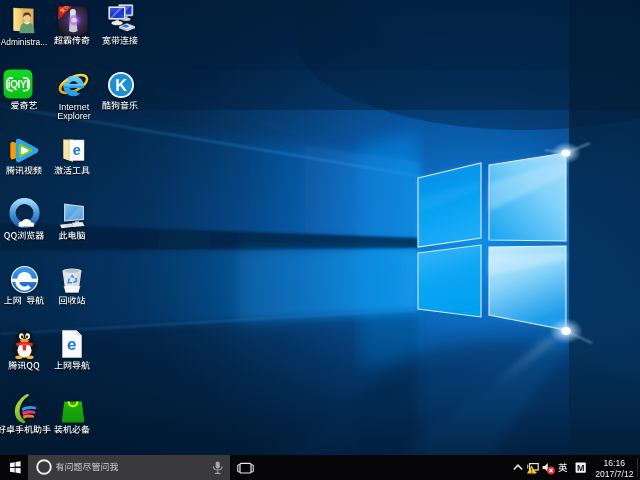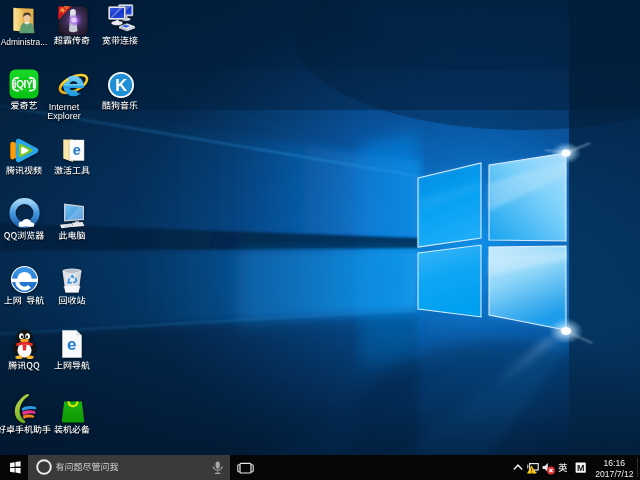--- a/index.html
+++ b/index.html
@@ -239,21 +239,21 @@
 <ellipse cx="12" cy="20.3" rx="5.5" ry="2" fill="#d4d8e0"></ellipse>
 <ellipse cx="12" cy="19.8" rx="5.5" ry="1.8" fill="#eceef2"></ellipse>
 </g>
 <g>
 <polygon points="14,23.5 22,20.5 30,23.5 22,26.5" fill="#eef0f4" stroke="#a8aeb8" stroke-width="0.5"></polygon>
 <polygon points="14,23.5 22,26.5 22,28.2 14,25.2" fill="#c6ccd6"></polygon>
 <polygon points="30,23.5 22,26.5 22,28.2 30,25.2" fill="#d8dce4"></polygon>
 <polygon points="16.5,23.3 21,21.6 25,23.2 21.5,24.8" fill="#3a6ae0"></polygon>
 </g>
 </svg></div>
-<div style="position:absolute;left:9.0px;top:69.0px;width:30px;height:30px;filter:drop-shadow(0 1.5px 1.5px rgba(0,0,0,0.45))"><svg width="30" height="30" viewBox="0 0 30 30">
+<div style="position:absolute;left:3px;top:69.0px;width:30px;height:30px;filter:drop-shadow(0 1.5px 1.5px rgba(0,0,0,0.45))"><svg width="30" height="30" viewBox="0 0 30 30">
 <defs>
         <linearGradient id="iqg" x1="0" y1="0" x2="0" y2="1">
           <stop offset="0" stop-color="#16d726"></stop>
           <stop offset="1" stop-color="#07c115"></stop>
         </linearGradient>
       </defs>
 <rect x="0.5" y="0.5" width="29" height="29" rx="6" fill="url(#iqg)"></rect>
 <rect x="3.8" y="8.8" width="22.4" height="12.8" rx="4.2" fill="none" stroke="#ffffff" stroke-width="1.7"></rect>
 <rect x="10" y="7.5" width="10" height="3.2" fill="url(#iqg)"></rect>
 <rect x="10" y="19.7" width="10" height="3.2" fill="url(#iqg)"></rect>
@@ -430,21 +430,21 @@
     </g>
   </svg>
 <svg style="position:absolute;left:-8.0px;top:101px" width="64" height="14" viewBox="0 0 64 14">
     <g transform="translate(19.00,9.04)">
       <path d="M3.1 -4.5C3.1 -4.2 3.1 -4.0 3.0 -3.8L1.4 -3.8V-3.1H2.8C2.4 -1.7 1.6 -0.6 0.3 0.0C0.5 0.2 0.8 0.5 0.9 0.7C1.8 0.1 2.5 -0.6 3.1 -1.6C3.4 -1.2 3.8 -0.8 4.3 -0.5C3.7 -0.3 3.0 -0.2 2.3 -0.0C2.4 0.1 2.6 0.5 2.7 0.7C3.5 0.5 4.4 0.3 5.1 -0.1C5.9 0.3 6.9 0.5 8.0 0.7C8.1 0.4 8.3 0.1 8.4 -0.1C7.5 -0.2 6.7 -0.3 5.9 -0.6C6.5 -1.0 7.0 -1.5 7.4 -2.2L6.9 -2.5L6.8 -2.5H3.4C3.5 -2.7 3.6 -2.9 3.6 -3.1H7.6V-3.8H8.3V-5.4H6.7C6.9 -5.7 7.1 -6.0 7.3 -6.4L6.5 -6.6C6.4 -6.2 6.1 -5.7 5.9 -5.4H5.0C4.9 -5.7 4.8 -6.1 4.6 -6.5L4.0 -6.2C4.1 -6.0 4.2 -5.7 4.3 -5.4H3.0C2.9 -5.7 2.7 -6.1 2.6 -6.4C4.4 -6.4 6.4 -6.6 7.8 -6.8L7.6 -7.5C5.9 -7.2 3.2 -7.1 0.9 -7.0C1.0 -6.8 1.1 -6.6 1.1 -6.3L2.5 -6.4L1.9 -6.1C2.0 -5.9 2.2 -5.6 2.2 -5.4H0.7V-3.8H1.4L1.4 -4.7H7.6V-3.8H3.8L3.9 -4.4ZM3.8 -1.8H6.2C5.9 -1.4 5.5 -1.1 5.1 -0.9C4.6 -1.1 4.2 -1.4 3.8 -1.8Z M9.4 -4.1V-3.3H15.5V-0.2C15.5 -0.1 15.5 -0.0 15.3 -0.0C15.1 -0.0 14.5 -0.0 13.8 -0.0C14.0 0.2 14.1 0.5 14.2 0.8C15.0 0.8 15.5 0.7 15.9 0.6C16.3 0.5 16.4 0.3 16.4 -0.2V-3.3H17.6V-4.1ZM13.1 -7.6C13.1 -7.3 13.1 -7.0 13.0 -6.8H9.9V-6.0H12.8C12.4 -5.3 11.5 -4.9 9.8 -4.7C9.9 -4.6 10.1 -4.3 10.2 -4.1C11.8 -4.3 12.8 -4.7 13.3 -5.3C14.4 -5.0 15.6 -4.4 16.4 -4.1L17.0 -4.7C16.2 -5.0 14.8 -5.6 13.7 -6.0L13.7 -6.0H17.1V-6.8H13.9C13.9 -7.0 14.0 -7.3 14.0 -7.6ZM11.1 -2.0H13.3V-0.9H11.1ZM10.3 -2.7V0.3H11.1V-0.3H14.1V-2.7Z M19.4 -4.5V-3.7H23.1C19.7 -1.7 19.5 -1.2 19.5 -0.6C19.5 0.1 20.1 0.5 21.3 0.5H24.9C26.0 0.5 26.3 0.2 26.5 -1.4C26.2 -1.4 25.9 -1.5 25.7 -1.6C25.6 -0.5 25.5 -0.3 25.0 -0.3H21.2C20.7 -0.3 20.4 -0.4 20.4 -0.7C20.4 -1.0 20.7 -1.5 25.2 -4.0C25.3 -4.0 25.3 -4.0 25.4 -4.1L24.8 -4.5L24.6 -4.5ZM23.6 -7.6V-6.7H21.4V-7.6H20.5V-6.7H18.5V-5.8H20.5V-5.1H21.4V-5.8H23.6V-5.1H24.5V-5.8H26.4V-6.7H24.5V-7.6Z" fill="#000" fill-opacity="0.8"></path>
     </g>
     <g transform="translate(18.50,7.74)">
       <path d="M3.1 -4.5C3.1 -4.2 3.1 -4.0 3.0 -3.8L1.4 -3.8V-3.1H2.8C2.4 -1.7 1.6 -0.6 0.3 0.0C0.5 0.2 0.8 0.5 0.9 0.7C1.8 0.1 2.5 -0.6 3.1 -1.6C3.4 -1.2 3.8 -0.8 4.3 -0.5C3.7 -0.3 3.0 -0.2 2.3 -0.0C2.4 0.1 2.6 0.5 2.7 0.7C3.5 0.5 4.4 0.3 5.1 -0.1C5.9 0.3 6.9 0.5 8.0 0.7C8.1 0.4 8.3 0.1 8.4 -0.1C7.5 -0.2 6.7 -0.3 5.9 -0.6C6.5 -1.0 7.0 -1.5 7.4 -2.2L6.9 -2.5L6.8 -2.5H3.4C3.5 -2.7 3.6 -2.9 3.6 -3.1H7.6V-3.8H8.3V-5.4H6.7C6.9 -5.7 7.1 -6.0 7.3 -6.4L6.5 -6.6C6.4 -6.2 6.1 -5.7 5.9 -5.4H5.0C4.9 -5.7 4.8 -6.1 4.6 -6.5L4.0 -6.2C4.1 -6.0 4.2 -5.7 4.3 -5.4H3.0C2.9 -5.7 2.7 -6.1 2.6 -6.4C4.4 -6.4 6.4 -6.6 7.8 -6.8L7.6 -7.5C5.9 -7.2 3.2 -7.1 0.9 -7.0C1.0 -6.8 1.1 -6.6 1.1 -6.3L2.5 -6.4L1.9 -6.1C2.0 -5.9 2.2 -5.6 2.2 -5.4H0.7V-3.8H1.4L1.4 -4.7H7.6V-3.8H3.8L3.9 -4.4ZM3.8 -1.8H6.2C5.9 -1.4 5.5 -1.1 5.1 -0.9C4.6 -1.1 4.2 -1.4 3.8 -1.8Z M9.4 -4.1V-3.3H15.5V-0.2C15.5 -0.1 15.5 -0.0 15.3 -0.0C15.1 -0.0 14.5 -0.0 13.8 -0.0C14.0 0.2 14.1 0.5 14.2 0.8C15.0 0.8 15.5 0.7 15.9 0.6C16.3 0.5 16.4 0.3 16.4 -0.2V-3.3H17.6V-4.1ZM13.1 -7.6C13.1 -7.3 13.1 -7.0 13.0 -6.8H9.9V-6.0H12.8C12.4 -5.3 11.5 -4.9 9.8 -4.7C9.9 -4.6 10.1 -4.3 10.2 -4.1C11.8 -4.3 12.8 -4.7 13.3 -5.3C14.4 -5.0 15.6 -4.4 16.4 -4.1L17.0 -4.7C16.2 -5.0 14.8 -5.6 13.7 -6.0L13.7 -6.0H17.1V-6.8H13.9C13.9 -7.0 14.0 -7.3 14.0 -7.6ZM11.1 -2.0H13.3V-0.9H11.1ZM10.3 -2.7V0.3H11.1V-0.3H14.1V-2.7Z M19.4 -4.5V-3.7H23.1C19.7 -1.7 19.5 -1.2 19.5 -0.6C19.5 0.1 20.1 0.5 21.3 0.5H24.9C26.0 0.5 26.3 0.2 26.5 -1.4C26.2 -1.4 25.9 -1.5 25.7 -1.6C25.6 -0.5 25.5 -0.3 25.0 -0.3H21.2C20.7 -0.3 20.4 -0.4 20.4 -0.7C20.4 -1.0 20.7 -1.5 25.2 -4.0C25.3 -4.0 25.3 -4.0 25.4 -4.1L24.8 -4.5L24.6 -4.5ZM23.6 -7.6V-6.7H21.4V-7.6H20.5V-6.7H18.5V-5.8H20.5V-5.1H21.4V-5.8H23.6V-5.1H24.5V-5.8H26.4V-6.7H24.5V-7.6Z" fill="#ffffff"></path>
     </g>
   </svg>
-<div class="lbl" style="left:34px;top:103px">Internet<br>Explorer</div>
+<div class="lbl" style="left:44px;top:103px">Internet<br>Explorer</div>
 <svg style="position:absolute;left:88.0px;top:101px" width="64" height="14" viewBox="0 0 64 14">
     <g transform="translate(14.50,9.04)">
       <path d="M5.0 -7.3C4.9 -6.4 4.6 -5.4 4.3 -4.8C4.5 -4.7 4.8 -4.5 5.0 -4.4C5.1 -4.7 5.3 -5.0 5.4 -5.5H6.3V-4.2H4.4V-3.4H8.7V-4.2H7.1V-5.5H8.5V-6.2H7.1V-7.6H6.3V-6.2H5.6C5.7 -6.5 5.7 -6.8 5.8 -7.2ZM4.7 -2.7V0.7H5.5V0.3H7.6V0.7H8.4V-2.7ZM5.5 -0.5V-2.0H7.6V-0.5ZM1.2 -1.4H3.4V-0.6H1.2ZM1.2 -2.0V-2.7C1.3 -2.6 1.4 -2.5 1.5 -2.4C2.0 -2.9 2.1 -3.6 2.1 -4.2V-4.9H2.5V-3.3C2.5 -2.8 2.6 -2.7 3.0 -2.7C3.1 -2.7 3.3 -2.7 3.4 -2.7V-2.0ZM0.4 -7.3V-6.5H1.4V-5.6H0.5V0.7H1.2V0.1H3.4V0.7H4.1V-5.6H3.3V-6.5H4.2V-7.3ZM2.1 -5.6V-6.5H2.6V-5.6ZM1.2 -2.8V-4.9H1.7V-4.2C1.7 -3.7 1.6 -3.2 1.2 -2.8ZM3.0 -4.9H3.4V-3.2H3.3C3.3 -3.2 3.1 -3.2 3.1 -3.2C3.0 -3.2 3.0 -3.2 3.0 -3.3Z M13.5 -7.6C13.2 -6.4 12.6 -5.2 11.9 -4.5C12.1 -4.4 12.4 -4.1 12.6 -4.0C12.7 -4.1 12.8 -4.2 12.9 -4.4V-0.8H13.7V-1.4H15.6V-4.5H13.0C13.2 -4.8 13.4 -5.1 13.6 -5.5H16.6C16.5 -1.9 16.3 -0.5 16.1 -0.2C16.0 -0.1 15.9 -0.1 15.8 -0.1C15.6 -0.1 15.1 -0.1 14.6 -0.1C14.8 0.1 14.9 0.5 14.9 0.7C15.4 0.7 15.8 0.8 16.1 0.7C16.4 0.7 16.6 0.6 16.9 0.3C17.2 -0.2 17.3 -1.6 17.4 -5.8C17.4 -6.0 17.4 -6.3 17.4 -6.3H13.9C14.1 -6.6 14.2 -7.0 14.3 -7.4ZM13.7 -3.8H14.9V-2.2H13.7ZM11.6 -7.5C11.4 -7.2 11.2 -6.9 11.0 -6.5C10.7 -6.9 10.4 -7.2 10.0 -7.6L9.4 -7.1C9.8 -6.7 10.2 -6.3 10.4 -5.9C10.1 -5.5 9.7 -5.2 9.3 -4.9C9.4 -4.7 9.7 -4.5 9.9 -4.3C10.2 -4.6 10.5 -4.8 10.8 -5.2C11.0 -4.8 11.0 -4.5 11.1 -4.1C10.7 -3.3 9.9 -2.5 9.3 -2.0C9.5 -1.9 9.8 -1.6 9.9 -1.4C10.3 -1.7 10.8 -2.3 11.2 -2.8V-2.7C11.2 -1.5 11.1 -0.5 10.9 -0.2C10.8 -0.1 10.7 -0.1 10.6 -0.1C10.4 -0.1 10.0 -0.1 9.5 -0.1C9.7 0.2 9.8 0.5 9.8 0.8C10.2 0.8 10.6 0.8 11.0 0.7C11.2 0.6 11.4 0.5 11.5 0.4C11.9 -0.2 12.0 -1.4 12.0 -2.7C12.0 -3.8 11.9 -4.8 11.4 -5.8C11.8 -6.2 12.1 -6.7 12.4 -7.1Z M21.8 -7.5C22.0 -7.3 22.1 -7.1 22.1 -6.8H19.0V-6.1H24.0C23.9 -5.7 23.7 -5.1 23.5 -4.7H21.4L21.5 -4.8C21.5 -5.1 21.2 -5.7 21.0 -6.0L20.2 -5.9C20.3 -5.5 20.5 -5.1 20.6 -4.7H18.5V-4.0H26.5V-4.7H24.4C24.6 -5.1 24.8 -5.5 25.0 -5.9L24.1 -6.1H26.1V-6.8H23.1C23.0 -7.1 22.9 -7.4 22.7 -7.7ZM20.5 -1.1H24.6V-0.3H20.5ZM20.5 -1.8V-2.6H24.6V-1.8ZM19.7 -3.3V0.8H20.5V0.4H24.6V0.8H25.4V-3.3Z M29.1 -2.5C28.6 -1.7 27.9 -0.9 27.3 -0.3C27.5 -0.2 27.9 0.1 28.0 0.2C28.6 -0.4 29.4 -1.4 29.9 -2.2ZM33.2 -2.2C33.8 -1.5 34.5 -0.4 34.9 0.2L35.7 -0.2C35.3 -0.8 34.5 -1.8 33.9 -2.5ZM28.2 -3.1C28.2 -3.1 28.7 -3.2 29.2 -3.2H31.2V-0.3C31.2 -0.2 31.2 -0.1 31.0 -0.1C30.9 -0.1 30.3 -0.1 29.8 -0.1C29.9 0.1 30.1 0.5 30.1 0.7C30.9 0.7 31.4 0.7 31.7 0.6C32.0 0.4 32.1 0.2 32.1 -0.3V-3.2H35.3L35.3 -4.0H32.1V-5.8H31.2V-4.0H28.9C29.1 -4.7 29.2 -5.5 29.3 -6.2C31.2 -6.2 33.4 -6.4 34.9 -6.8L34.5 -7.5C33.0 -7.2 30.6 -7.0 28.5 -7.0C28.5 -5.9 28.2 -4.7 28.2 -4.4C28.1 -4.1 28.0 -3.9 27.9 -3.9C28.0 -3.6 28.1 -3.2 28.2 -3.1Z" fill="#000" fill-opacity="0.8"></path>
     </g>
     <g transform="translate(14.00,7.74)">
       <path d="M5.0 -7.3C4.9 -6.4 4.6 -5.4 4.3 -4.8C4.5 -4.7 4.8 -4.5 5.0 -4.4C5.1 -4.7 5.3 -5.0 5.4 -5.5H6.3V-4.2H4.4V-3.4H8.7V-4.2H7.1V-5.5H8.5V-6.2H7.1V-7.6H6.3V-6.2H5.6C5.7 -6.5 5.7 -6.8 5.8 -7.2ZM4.7 -2.7V0.7H5.5V0.3H7.6V0.7H8.4V-2.7ZM5.5 -0.5V-2.0H7.6V-0.5ZM1.2 -1.4H3.4V-0.6H1.2ZM1.2 -2.0V-2.7C1.3 -2.6 1.4 -2.5 1.5 -2.4C2.0 -2.9 2.1 -3.6 2.1 -4.2V-4.9H2.5V-3.3C2.5 -2.8 2.6 -2.7 3.0 -2.7C3.1 -2.7 3.3 -2.7 3.4 -2.7V-2.0ZM0.4 -7.3V-6.5H1.4V-5.6H0.5V0.7H1.2V0.1H3.4V0.7H4.1V-5.6H3.3V-6.5H4.2V-7.3ZM2.1 -5.6V-6.5H2.6V-5.6ZM1.2 -2.8V-4.9H1.7V-4.2C1.7 -3.7 1.6 -3.2 1.2 -2.8ZM3.0 -4.9H3.4V-3.2H3.3C3.3 -3.2 3.1 -3.2 3.1 -3.2C3.0 -3.2 3.0 -3.2 3.0 -3.3Z M13.5 -7.6C13.2 -6.4 12.6 -5.2 11.9 -4.5C12.1 -4.4 12.4 -4.1 12.6 -4.0C12.7 -4.1 12.8 -4.2 12.9 -4.4V-0.8H13.7V-1.4H15.6V-4.5H13.0C13.2 -4.8 13.4 -5.1 13.6 -5.5H16.6C16.5 -1.9 16.3 -0.5 16.1 -0.2C16.0 -0.1 15.9 -0.1 15.8 -0.1C15.6 -0.1 15.1 -0.1 14.6 -0.1C14.8 0.1 14.9 0.5 14.9 0.7C15.4 0.7 15.8 0.8 16.1 0.7C16.4 0.7 16.6 0.6 16.9 0.3C17.2 -0.2 17.3 -1.6 17.4 -5.8C17.4 -6.0 17.4 -6.3 17.4 -6.3H13.9C14.1 -6.6 14.2 -7.0 14.3 -7.4ZM13.7 -3.8H14.9V-2.2H13.7ZM11.6 -7.5C11.4 -7.2 11.2 -6.9 11.0 -6.5C10.7 -6.9 10.4 -7.2 10.0 -7.6L9.4 -7.1C9.8 -6.7 10.2 -6.3 10.4 -5.9C10.1 -5.5 9.7 -5.2 9.3 -4.9C9.4 -4.7 9.7 -4.5 9.9 -4.3C10.2 -4.6 10.5 -4.8 10.8 -5.2C11.0 -4.8 11.0 -4.5 11.1 -4.1C10.7 -3.3 9.9 -2.5 9.3 -2.0C9.5 -1.9 9.8 -1.6 9.9 -1.4C10.3 -1.7 10.8 -2.3 11.2 -2.8V-2.7C11.2 -1.5 11.1 -0.5 10.9 -0.2C10.8 -0.1 10.7 -0.1 10.6 -0.1C10.4 -0.1 10.0 -0.1 9.5 -0.1C9.7 0.2 9.8 0.5 9.8 0.8C10.2 0.8 10.6 0.8 11.0 0.7C11.2 0.6 11.4 0.5 11.5 0.4C11.9 -0.2 12.0 -1.4 12.0 -2.7C12.0 -3.8 11.9 -4.8 11.4 -5.8C11.8 -6.2 12.1 -6.7 12.4 -7.1Z M21.8 -7.5C22.0 -7.3 22.1 -7.1 22.1 -6.8H19.0V-6.1H24.0C23.9 -5.7 23.7 -5.1 23.5 -4.7H21.4L21.5 -4.8C21.5 -5.1 21.2 -5.7 21.0 -6.0L20.2 -5.9C20.3 -5.5 20.5 -5.1 20.6 -4.7H18.5V-4.0H26.5V-4.7H24.4C24.6 -5.1 24.8 -5.5 25.0 -5.9L24.1 -6.1H26.1V-6.8H23.1C23.0 -7.1 22.9 -7.4 22.7 -7.7ZM20.5 -1.1H24.6V-0.3H20.5ZM20.5 -1.8V-2.6H24.6V-1.8ZM19.7 -3.3V0.8H20.5V0.4H24.6V0.8H25.4V-3.3Z M29.1 -2.5C28.6 -1.7 27.9 -0.9 27.3 -0.3C27.5 -0.2 27.9 0.1 28.0 0.2C28.6 -0.4 29.4 -1.4 29.9 -2.2ZM33.2 -2.2C33.8 -1.5 34.5 -0.4 34.9 0.2L35.7 -0.2C35.3 -0.8 34.5 -1.8 33.9 -2.5ZM28.2 -3.1C28.2 -3.1 28.7 -3.2 29.2 -3.2H31.2V-0.3C31.2 -0.2 31.2 -0.1 31.0 -0.1C30.9 -0.1 30.3 -0.1 29.8 -0.1C29.9 0.1 30.1 0.5 30.1 0.7C30.9 0.7 31.4 0.7 31.7 0.6C32.0 0.4 32.1 0.2 32.1 -0.3V-3.2H35.3L35.3 -4.0H32.1V-5.8H31.2V-4.0H28.9C29.1 -4.7 29.2 -5.5 29.3 -6.2C31.2 -6.2 33.4 -6.4 34.9 -6.8L34.5 -7.5C33.0 -7.2 30.6 -7.0 28.5 -7.0C28.5 -5.9 28.2 -4.7 28.2 -4.4C28.1 -4.1 28.0 -3.9 27.9 -3.9C28.0 -3.6 28.1 -3.2 28.2 -3.1Z" fill="#ffffff"></path>
     </g>
   </svg>
 <svg style="position:absolute;left:-8.0px;top:166px" width="64" height="14" viewBox="0 0 64 14">
     <g transform="translate(14.50,9.04)">

